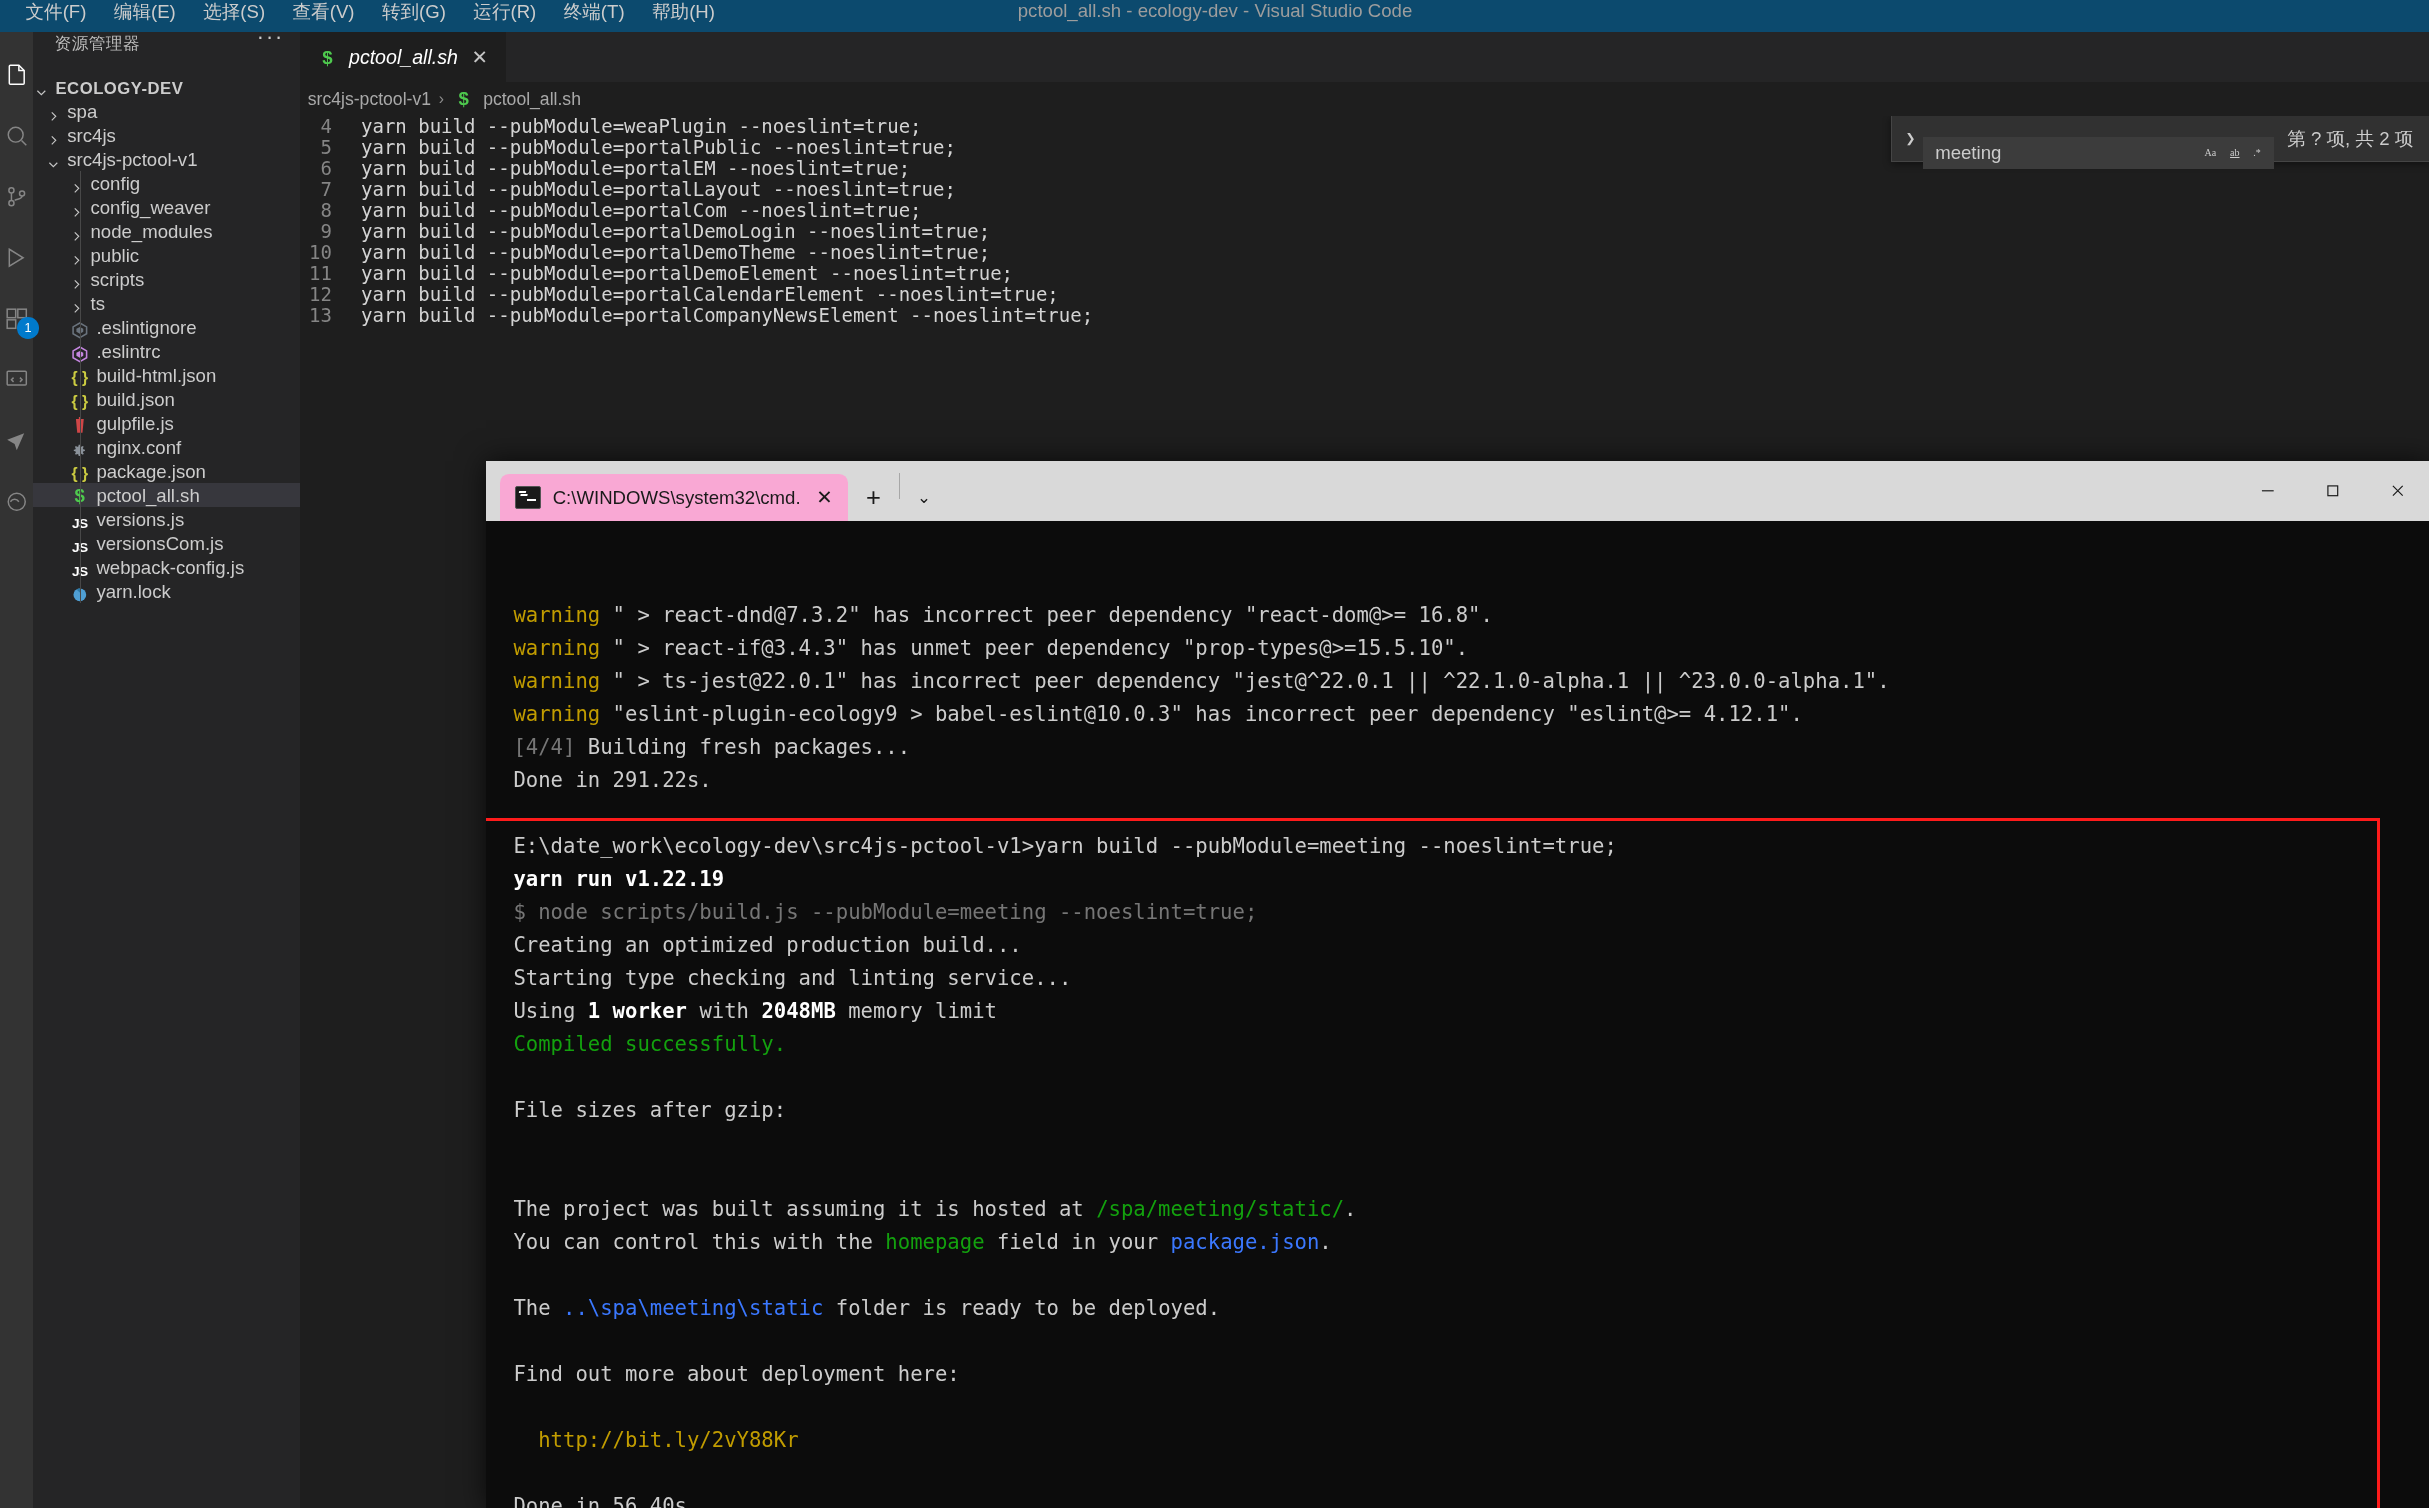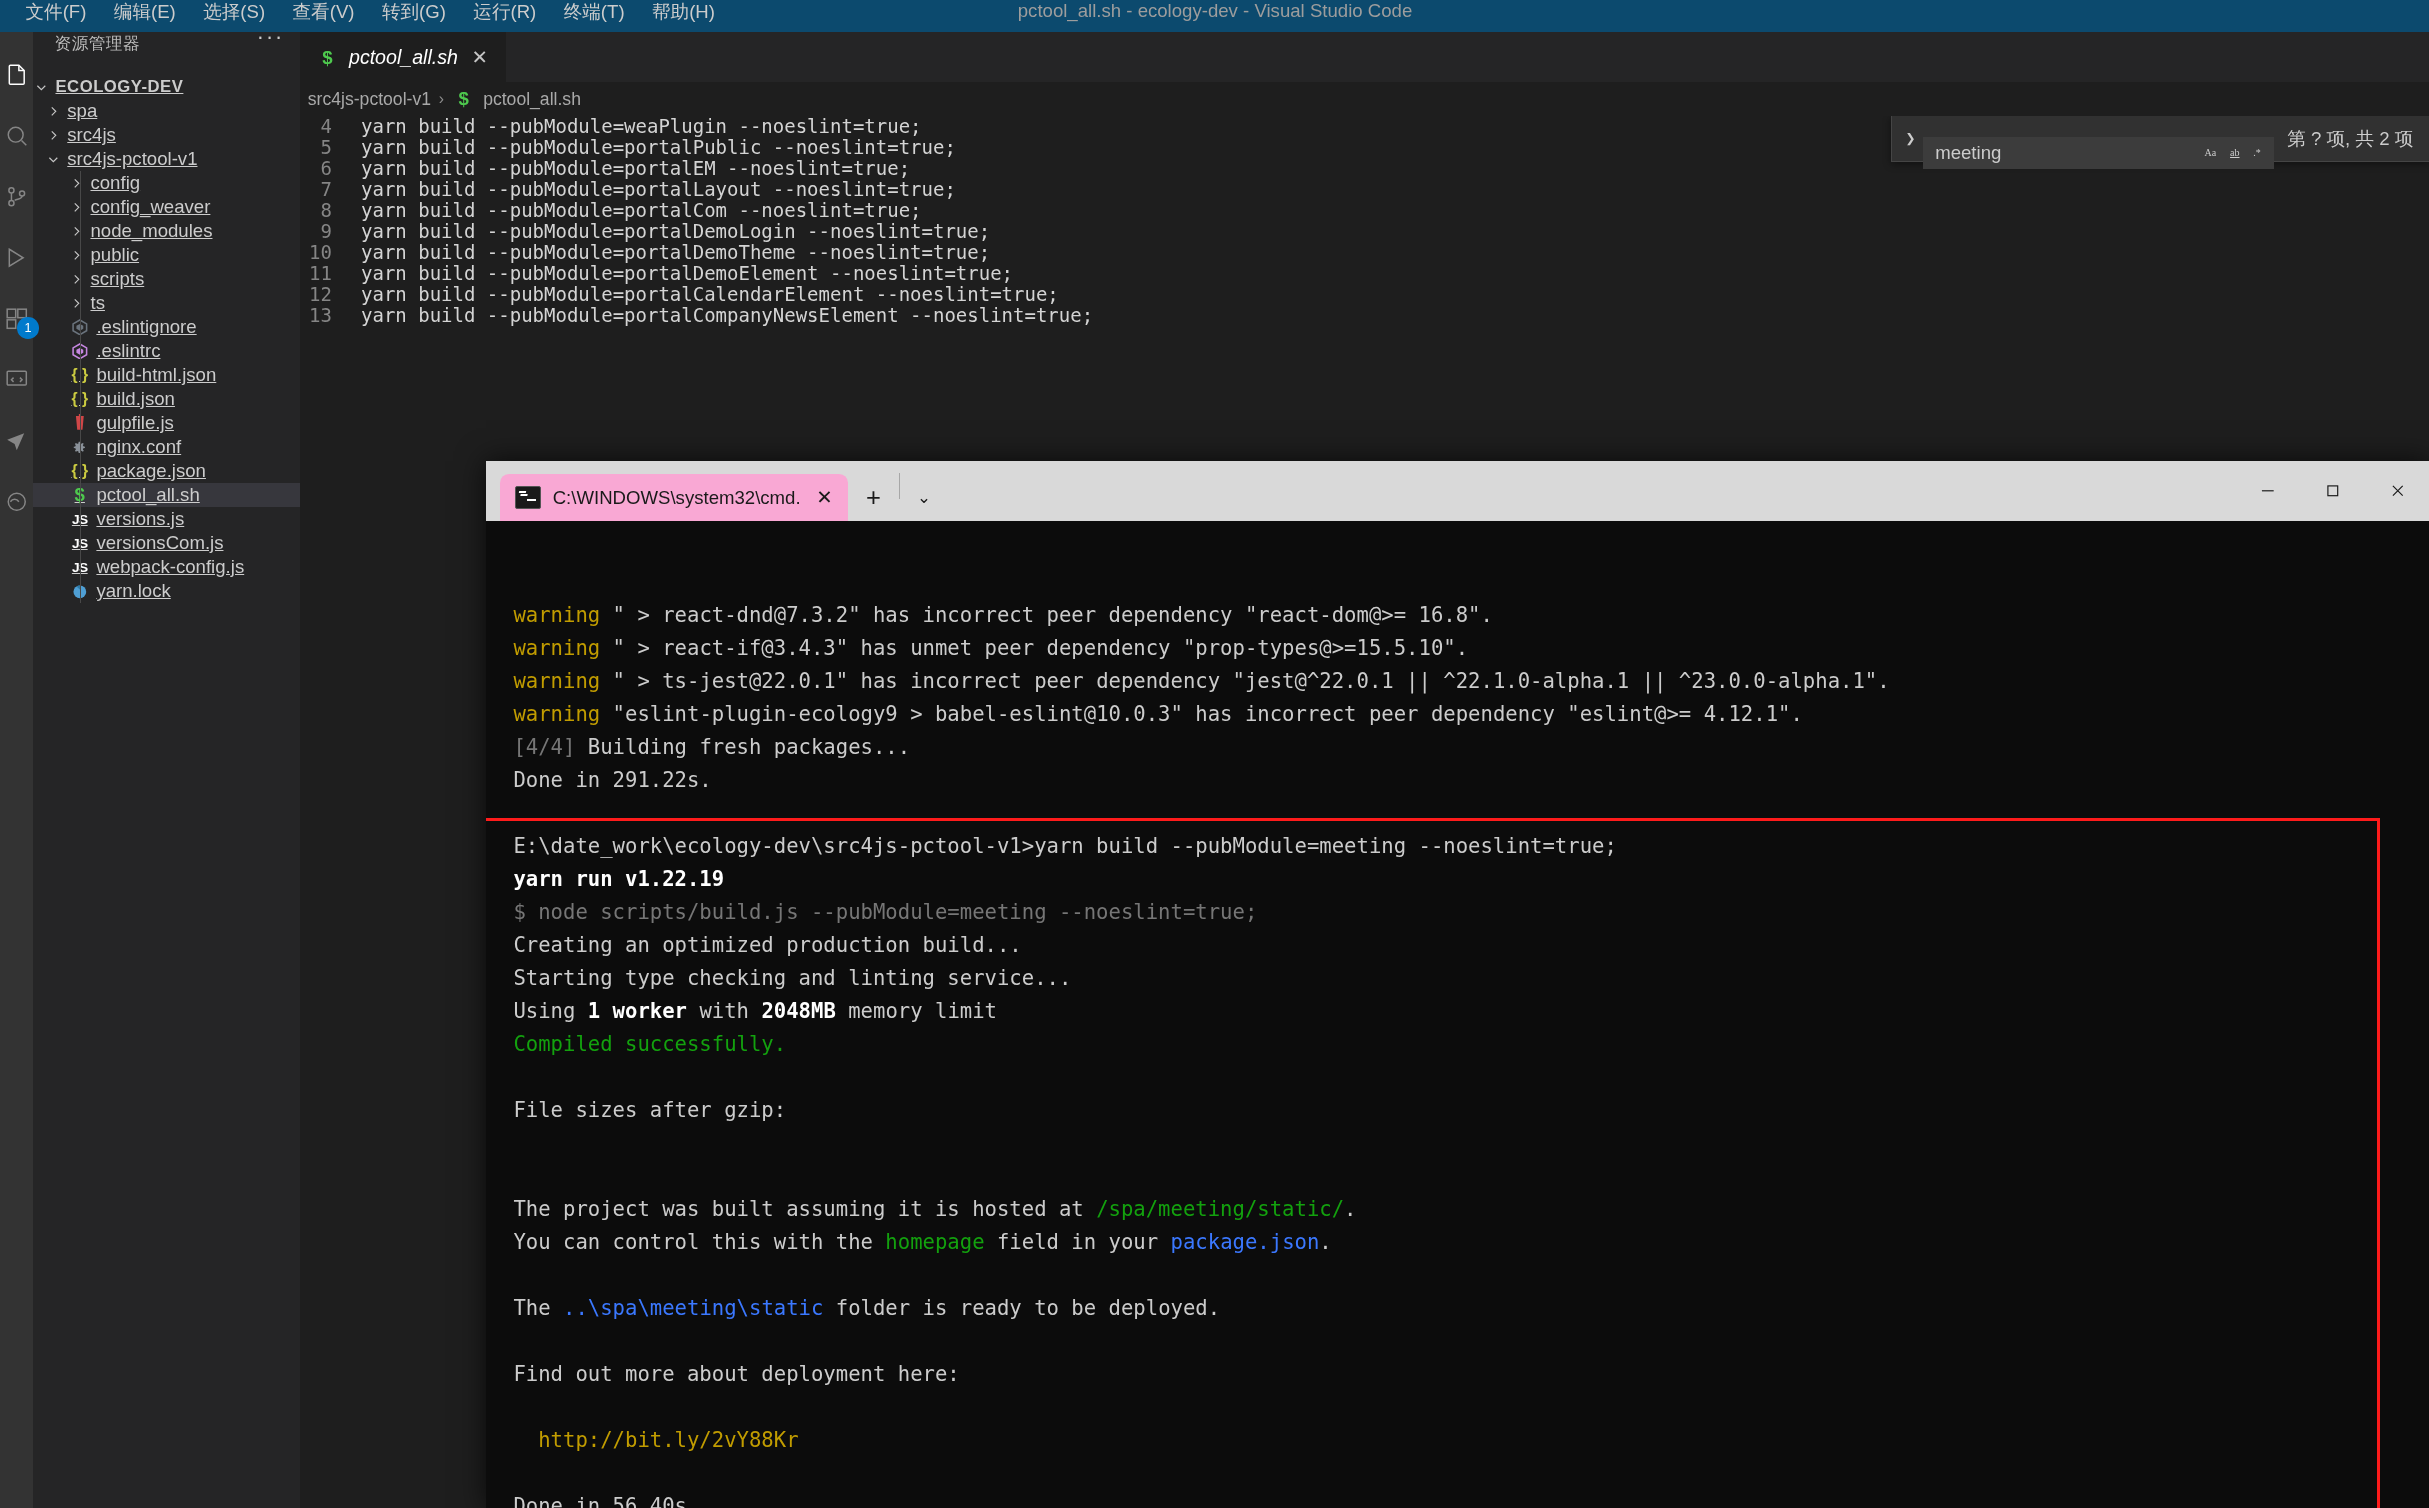--- a/index.html
+++ b/index.html
@@ -124,24 +124,23 @@
     color: #cccccc;
     font-size: 21.6px;
     letter-spacing: 2px;
     line-height: 9.8px;
     padding: 0 5.9px;
   }
   .tree { padding-top: 2px; font-size: 18.6px; color: #cccccc; }
   .tree-row {
     height: 24px;
     display: flex;
-    align-items: center;
+    align-items: flex-end;
     white-space: nowrap;
     position: relative;
-    text-decoration: underline;
   }
   .tree-row.selected { background: #37373d; }
   .tw-root { font-weight: bold; font-size: 16.7px; letter-spacing: 0.5px; color: #cccccc; }
   .chev {
     width: 17.6px;
     display: inline-flex;
     justify-content: center;
     align-items: center;
     color: #c5c5c5;
     font-size: 14.7px;

